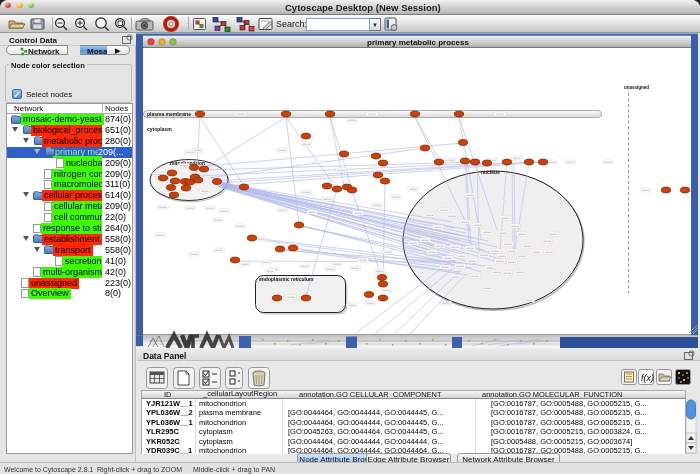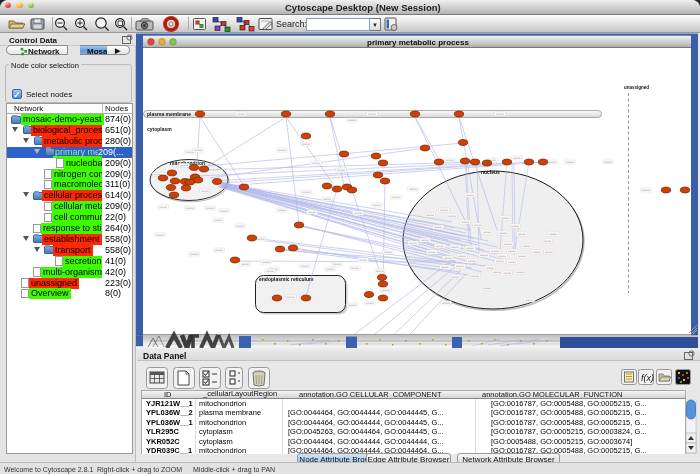--- a/index.html
+++ b/index.html
@@ -39,21 +39,21 @@
   font-size:8px; font-weight:bold; color:#111; }
 #tabnet { left:0; width:62px; background:linear-gradient(#ffffff,#e6e6e6);
   border-radius:6px 0 0 6px; }
 #tabmos { left:74px; width:39px; background:linear-gradient(#9ec7ef,#5a9bd8 60%,#74b0e4);
   border-left:none; }
 #tabarr { left:101px; width:23px; background:linear-gradient(#ffffff,#e2e2e2);
   border-left:none; border-radius:0 6px 6px 0; }
 #groupbox { position:absolute; left:5px; top:31px; width:127px; height:39px;
   border:1px solid #bbb; border-radius:3px; }
 #grouplbl { position:absolute; left:9px; top:27.5px; background:#e4e4e4; padding:0 2px;
-  font-size:7.5px; font-weight:normal; color:#111; }
+  font-size:7.5px; font-weight:bold; color:#111; }
 #combo { position:absolute; left:12px; top:38px; width:112px; height:12px;
   background:linear-gradient(#ffffff,#e8e8e8); border:1px solid #888; border-radius:3px; }
 #combo .t { position:absolute; left:7px; top:1.5px; font-size:7.5px; color:#111; }
 #combostep { position:absolute; left:101px; top:-1px; width:12px; height:13px;
   background:linear-gradient(#8fc0ee,#3f7fd0); border:1px solid #666; border-radius:2px; }
 #checkbox { position:absolute; left:12px; top:56px; width:10px; height:10px;
   background:linear-gradient(#9cc6ef,#4a8bd5); border:1px solid #4068a8; border-radius:2px;
   color:#fff; font-size:9px; font-weight:bold; line-height:10px; text-align:center; }
 #checklbl { position:absolute; left:26px; top:56.5px; font-size:8px; color:#111; }
 #tree { position:absolute; left:6px; top:70px; width:127px; height:351px;

